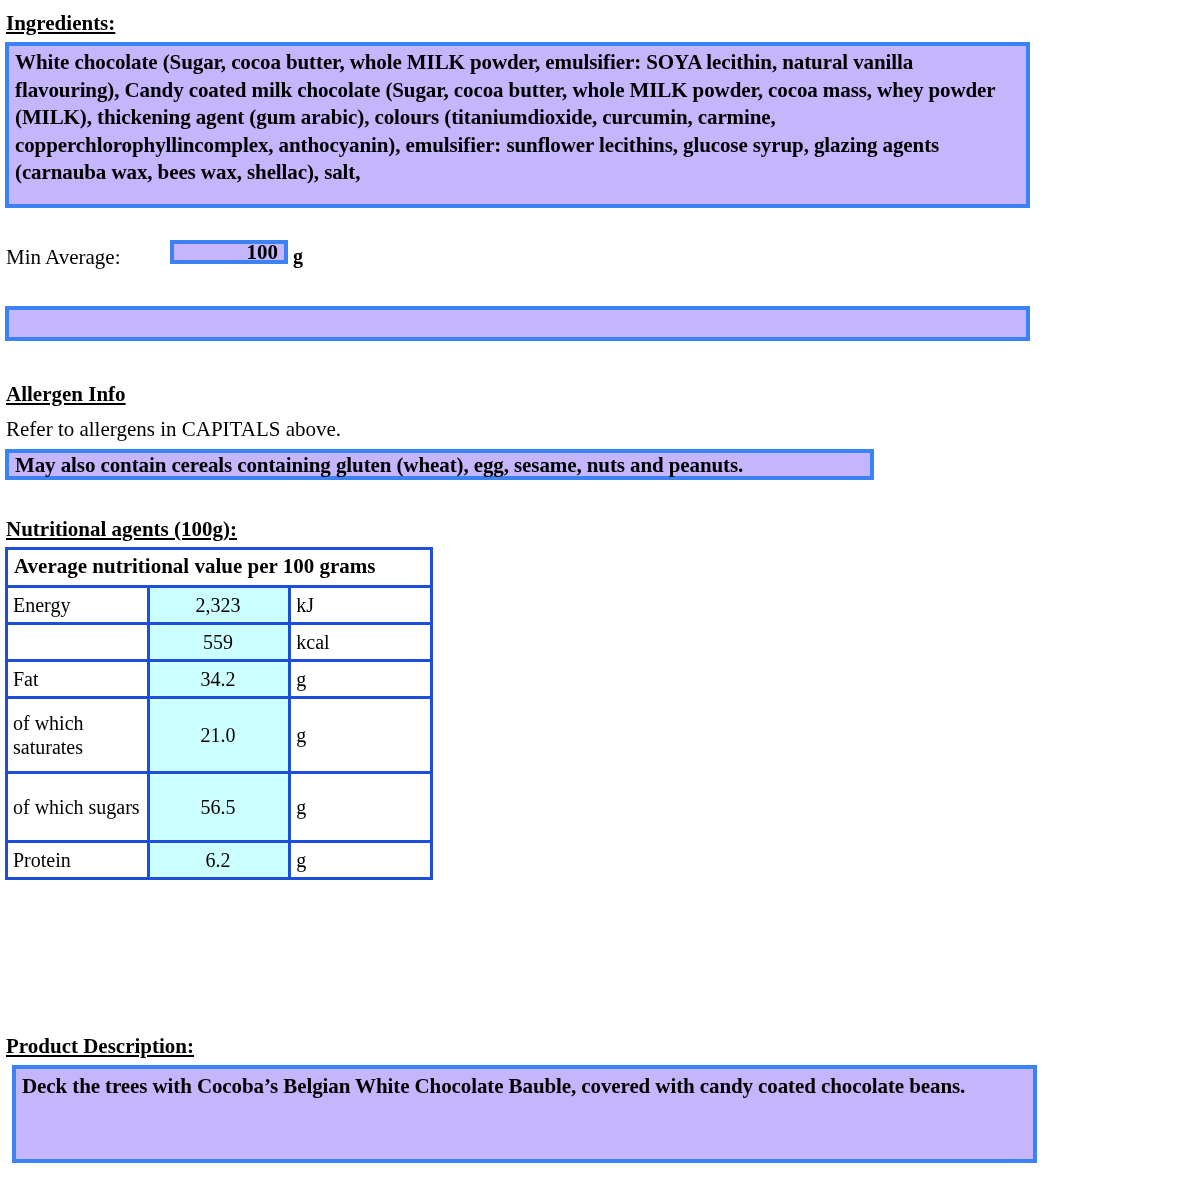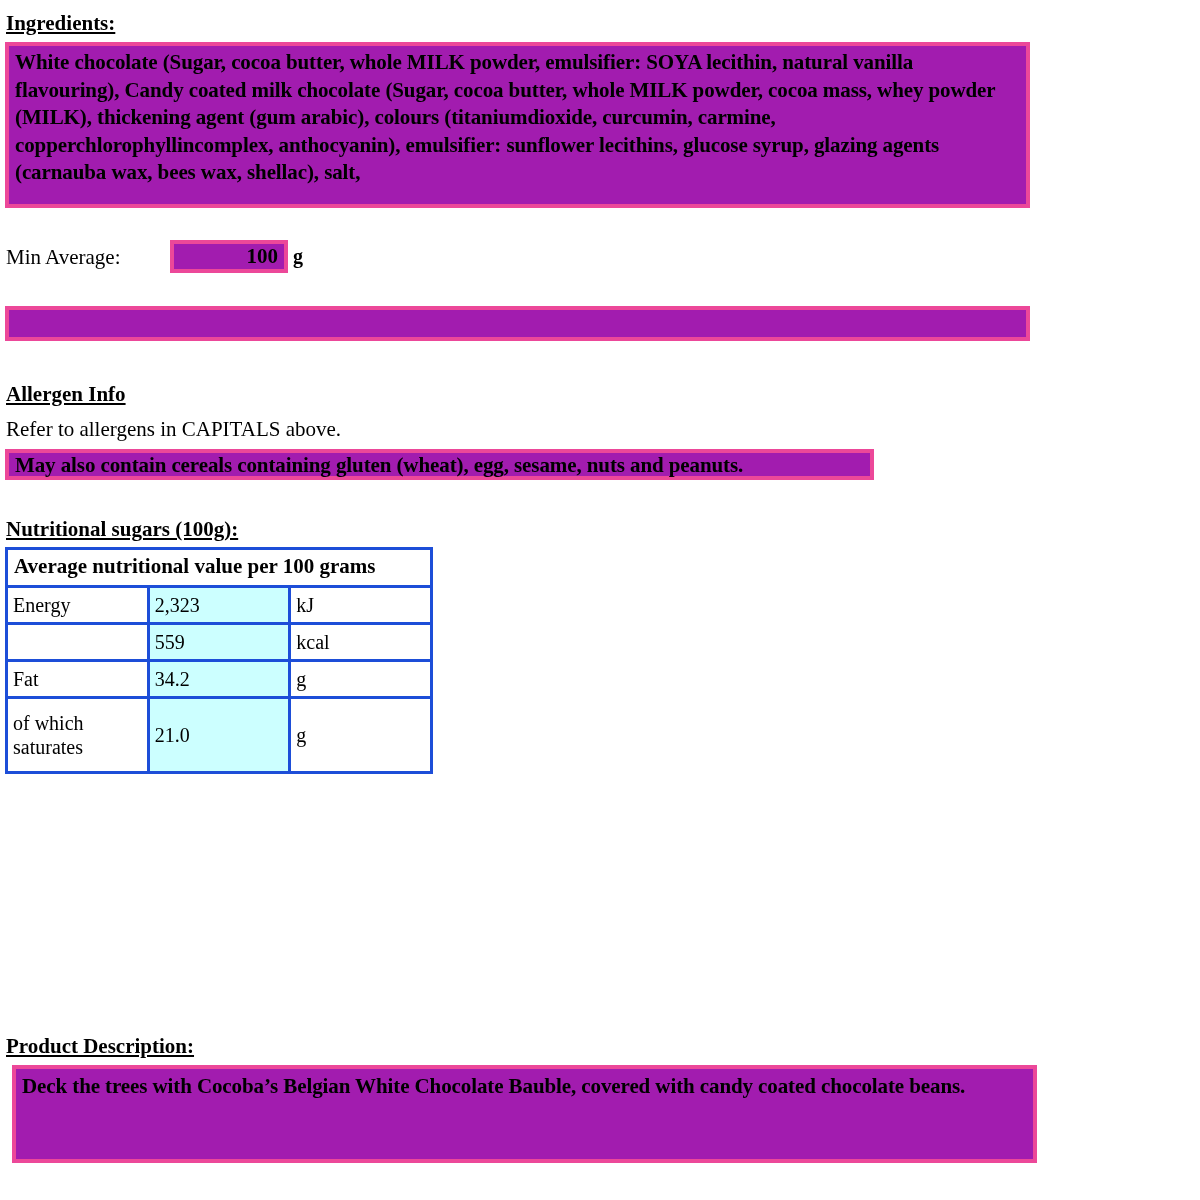--- a/index.html
+++ b/index.html
@@ -23,22 +23,22 @@
     font-weight: bold;
     font-size: 21px;
     line-height: 22px;
     text-decoration: underline;
     text-underline-offset: 2px;
     white-space: nowrap;
   }
 
   
   .cyanbox {
-    background: #a21caf;
-    border: 4px solid #ec4899;
+    background: #c4b5fd;
+    border: 4px solid #3b82f6;
     box-sizing: border-box;
   }
 
   .ingredients-box {
     left: 5px; top: 42px;
     width: 1025px; height: 166px;
     padding: 3px 6px 0 6px;
   }
   .ingredients-text {
     font-weight: bold;
@@ -48,21 +48,21 @@
   }
 
   .minweight-label {
     left: 6px; top: 245px;
     font-size: 21px;
     line-height: 24px;
     white-space: nowrap;
   }
   .minweight-box {
     left: 170px; top: 240px;
-    width: 118px; height: 33px;
+    width: 118px; height: 24px;
     padding: 0 6px 0 0;
     display: flex;
     align-items: center;
     justify-content: flex-end;
   }
   .minweight-value {
     font-weight: bold;
     font-size: 21px;
     line-height: 21px;
   }
@@ -114,21 +114,21 @@
     font-size: 20px;
     line-height: 24px;
     padding: 2px 5px;
     vertical-align: middle;
     background: #ffffff;
   }
   .nutri-table .col-label { width: 165px; }
   .nutri-table .col-value {
     width: 118px;
     background: #CCFFFF;
-    text-align: left;
+    text-align: center;
     padding-right: 7px;
   }
   .nutri-table .col-unit { width: 142px; }
   .nutri-table .hdr {
     font-weight: bold;
     font-size: 21px;
     line-height: 29px;
     padding: 2px 6px 4px 6px;
   }
   .r-short td { height: 30px; }
@@ -170,21 +170,21 @@
 <div class="abs cyanbox empty-bar"></div>
 
 <div class="abs heading allergen-heading">Allergen Info</div>
 
 <div class="abs allergen-note">Refer to allergens in CAPITALS above.</div>
 
 <div class="abs cyanbox allergen-box">
   <span class="allergen-box-text">May also contain cereals containing gluten (wheat), egg, sesame, nuts and peanuts.</span>
 </div>
 
-<div class="abs heading nutri-heading">Nutritional sugars (100g):</div>
+<div class="abs heading nutri-heading">Nutritional agents (100g):</div>
 
 <table class="abs nutri-table">
   <tbody>
       <tr>
     <td class="hdr" colspan="3">Average nutritional value per 100 grams</td>
   </tr>
   <tr class="r-short">
     <td class="col-label">Energy</td>
     <td class="col-value">2,323</td>
     <td class="col-unit">kJ</td>
@@ -197,20 +197,30 @@
   <tr class="r-short">
     <td class="col-label">Fat</td>
     <td class="col-value">34.2</td>
     <td class="col-unit">g</td>
   </tr>
   <tr class="r-tall">
     <td class="col-label">of which saturates</td>
     <td class="col-value">21.0</td>
     <td class="col-unit">g</td>
   </tr>
+  <tr class="r-mid">
+    <td class="col-label">of which sugars</td>
+    <td class="col-value">56.5</td>
+    <td class="col-unit">g</td>
+  </tr>
+  <tr class="r-short">
+    <td class="col-label">Protein</td>
+    <td class="col-value">6.2</td>
+    <td class="col-unit">g</td>
+  </tr>
 </tbody>
   </table>
 
 <div class="abs heading desc-heading">Product Description:</div>
 
 <div class="abs cyanbox desc-box">
   <div class="desc-text">Deck the trees with Cocoba’s Belgian White Chocolate Bauble, covered with candy coated chocolate beans.</div>
 </div>
 
 </body></html>

